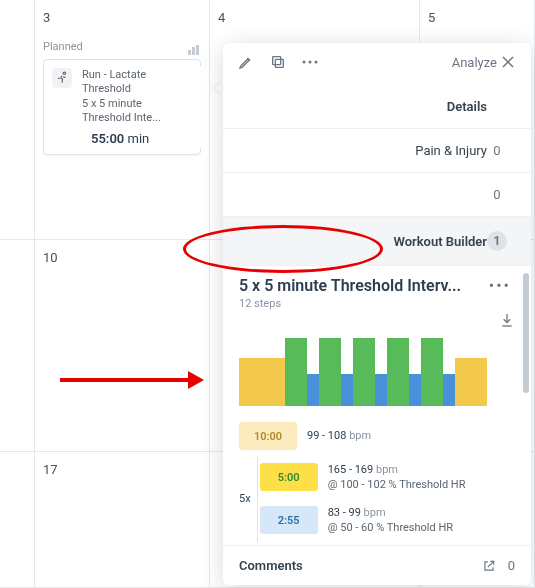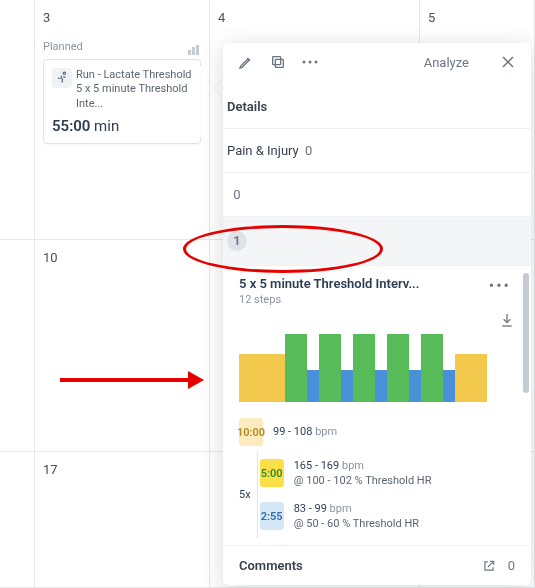--- a/index.html
+++ b/index.html
@@ -12,55 +12,55 @@
   .col.c3 { left:420px; width:115px; }
   .daynum { font-size:13px; color:#495057; padding:10px 8px; height:36px; }
   .weekrow { border-bottom:1px solid #e5e8eb; }
   .weekrow.r0 { height:240px; }
   .weekrow.r1 { height:212px; }
   .weekrow.r2 { height:136px; }
   .planned-label { font-size:11px; color:#8a94a0; padding:4px 8px 0 8px; display:flex; justify-content:space-between; align-items:center; }
   .bars-icon { width:14px; height:10px; display:inline-block; }
   .bars-icon span { display:inline-block; width:3px; background:#c5cbd2; margin-left:1px; vertical-align:bottom; }
   .workout-card { margin:6px 8px; background:#fff; border:1px solid #dfe3e8; border-radius:4px; padding:8px; box-shadow:0 1px 2px rgba(0,0,0,0.04); position:relative; }
-  .workout-card .title-row { display:flex; gap:4px; }
+  .workout-card .title-row { display:flex; gap:10px; }
   .run-icon { width:20px; height:20px; background:#f0f2f5; border-radius:4px; display:flex; align-items:center; justify-content:center; flex-shrink:0; }
   .workout-card .wtitle { font-size:11px; color:#5b6570; line-height:1.3; }
-  .workout-card .wdur { font-size:15px; color:#2c3e50; margin-top:6px; }
+  .workout-card .wdur { font-size:13px; color:#2c3e50; margin-top:6px;margin-left:39px; }
   .workout-card .wdur b { font-weight:600; }
   .card-selected-edge { position:absolute; right:-1px; top:6px; bottom:6px; width:3px; background:#fff; }
 
   
   .popover { position:absolute; left:223px; top:43px; width:308px; height:542px; background:#fff; border-radius:6px; box-shadow:0 4px 24px rgba(0,0,0,0.15); overflow:hidden; }
   .popover-pointer { position:absolute; left:215px; top:80px; width:0; height:0; border-top:8px solid transparent; border-bottom:8px solid transparent; border-right:8px solid #fff; filter:drop-shadow(-1px 0 1px rgba(0,0,0,0.08)); }
   .pop-header { display:flex; align-items:center; justify-content:space-between; padding:10px 14px; }
   .pop-header-left { display:flex; gap:14px; align-items:center; }
   .icon-btn { width:18px; height:18px; display:flex; align-items:center; justify-content:center; color:#6b7683; cursor:pointer; }
-  .pop-header-right { display:flex; gap:30px; align-items:center;text-align:center; }
+  .pop-header-right { display:flex; gap:2px; align-items:center;text-align:center; }
   .analyze-link { font-size:13px; color:#6b7683; }
   .pop-scroll { position:absolute; top:42px; bottom:0; left:0; right:0; overflow:hidden; }
-  .acc-row { display:flex; justify-content:flex-start; align-items:center; padding:14px 4px; border-bottom:1px solid #eef0f2; font-size:13px; color:#38424d; }
+  .acc-row { display:flex; justify-content:flex-end; align-items:center; padding:14px 24px; border-bottom:1px solid #eef0f2; font-size:13px; color:#38424d; }
   .acc-row .count { font-size:13px; color:#6b7683; min-width:20px; text-align:center; }
   .acc-row.builder { background:#f4f5f7; font-weight:600; }
   .acc-row.builder .count { background:#dfe3e8; border-radius:50%; width:20px; height:20px; line-height:20px; }
   .builder-body { padding:10px 16px 0 16px; position:relative; }
   .builder-title-row { display:flex; justify-content:space-between; align-items:flex-start; }
-  .builder-title { font-size:13px; font-weight:600; color:#2c3e50; max-width:230px; white-space:nowrap; overflow:hidden; text-overflow:ellipsis; }
+  .builder-title { font-size:16px; font-weight:600; color:#2c3e50; max-width:230px; white-space:nowrap; overflow:hidden; text-overflow:ellipsis; }
   .builder-steps { font-size:11px; color:#8a94a0; margin-top:2px; }
   .more-dots { color:#6b7683; font-size:16px; letter-spacing:2px; cursor:pointer; padding:0 4px; }
   .download-btn { position:absolute; right:16px; top:46px; color:#6b7683; cursor:pointer; }
   .chart { margin-top:28px; height:68px; display:flex; align-items:flex-end; padding:0 0px; }
   .chart .seg { display:inline-block; }
   .chart .warm { background:#f2c94c; height:48px; width:46px; }
   .chart .work { background:#57bb5a; height:68px; width:22px; }
   .chart .rest { background:#4a90d9; height:32px; width:12px; }
   .chart .cool { background:#f2c94c; height:48px; width:32px; }
   .steps-list { margin-top:10px; }
   .step-row { display:flex; align-items:center; gap:10px; padding:6px 0; }
-  .dur-pill { font-size:11px; font-weight:600; width:24px; height:28px; display:flex; align-items:center; justify-content:center; border-radius:3px; }
+  .dur-pill { font-size:11px; font-weight:600; width:58px; height:28px; display:flex; align-items:center; justify-content:center; border-radius:3px; }
   .dur-pill.warm { background:#fdebc0; color:#b28a1f; }
   .dur-pill.work { background:#fde047; color:#2f8a32; }
   .dur-pill.rest { background:#d6e8f7; color:#2f6fa8; }
   .step-info { font-size:11px; color:#5b6570; line-height:1.4; }
   .step-info .metric { color:#2c3e50; }
   .step-info .unit { color:#8a94a0; }
   .repeat-label { font-size:11px; font-weight:400; color:#2c3e50; padding-right:6px; border-right:1px solid #dfe3e8; margin-right:2px; align-self:stretch; display:flex; align-items:center; }
   .repeat-block { display:flex; align-items:stretch; margin-left:0px; }
   .repeat-steps { flex:1; }
   .comments-row { position:absolute; bottom:0; left:0; right:0; border-top:1px solid #eef0f2; padding:12px 16px; display:flex; justify-content:space-between; align-items:center; font-size:13px; font-weight:600; color:#38424d; background:#fff; }
@@ -187,20 +187,21 @@
       <span class="count"></span>
     </div>
     <div class="acc-row">
       <span>Pain &amp; Injury</span>
       <span class="count">0</span>
     </div>
     <div class="acc-row">
       <span class="count">0</span>
     </div>
     <div class="acc-row builder">
+      <span>Workout Builder</span>
       <span class="count">1</span>
     </div>
 
     <div class="builder-body">
       <div class="builder-title-row">
         <div>
           <div class="builder-title">5 x 5 minute Threshold Interv...</div>
           <div class="builder-steps">12 steps</div>
         </div>
         <span class="more-dots">•••</span>

